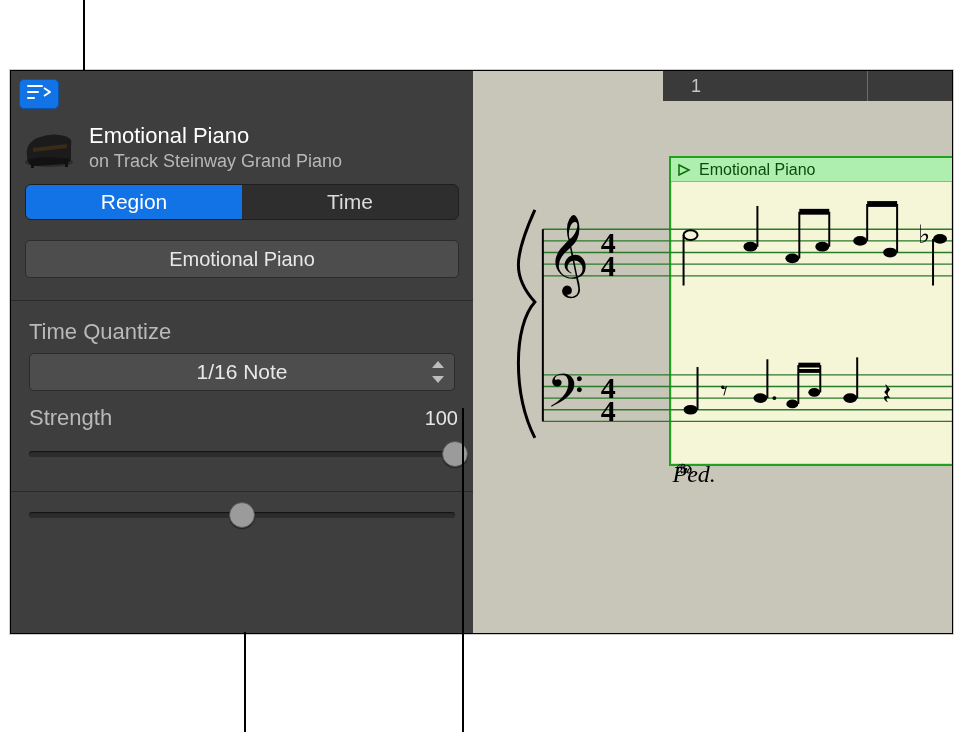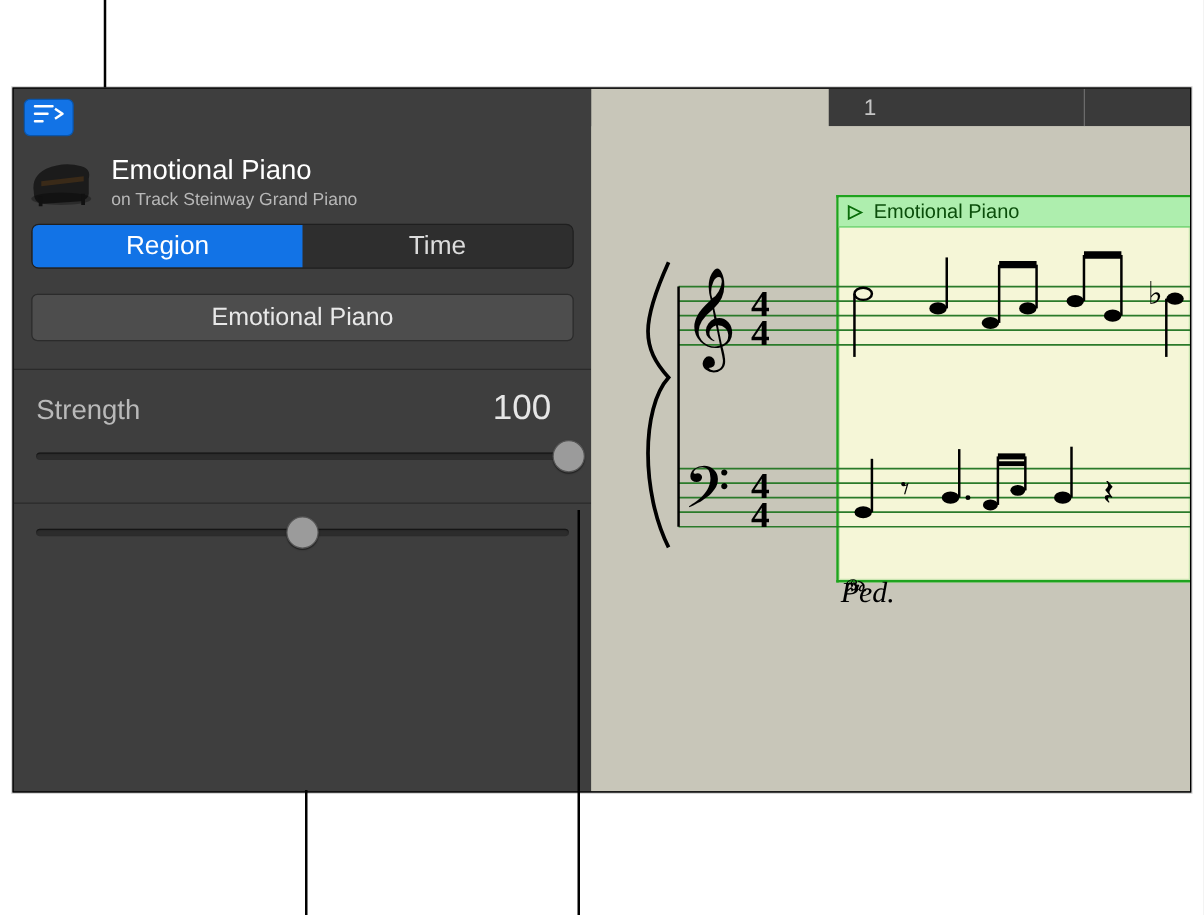--- a/index.html
+++ b/index.html
@@ -36,21 +36,21 @@
   .header-row {
     display: flex; align-items: center;
     padding: 10px 14px 8px 10px;
     gap: 12px;
   }
   .instrument-icon {
     width: 56px; height: 44px;
     display: flex; align-items: center; justify-content: center;
   }
   .header-text .title { color: #fff; font-size: 22px; font-weight: 500; }
-  .header-text .subtitle { color: #b8b8b8; font-size: 14px; margin-top: 2px; }
+  .header-text .subtitle { color: #b8b8b8; font-size: 18px; margin-top: 2px; }
   .seg-control {
     margin: 4px 14px 10px 14px;
     height: 36px;
     display: flex;
     background: #2e2e2e;
     border-radius: 6px;
     overflow: hidden;
     border: 1px solid #1f1f1f;
   }
   .seg {
@@ -86,24 +86,24 @@
     width: 14px; height: 22px;
     display: flex; flex-direction: column; justify-content: space-between;
   }
   .stepper .tri-up, .stepper .tri-down {
     width: 0; height: 0; border-left: 6px solid transparent; border-right: 6px solid transparent;
   }
   .stepper .tri-up { border-bottom: 7px solid #bdbdbd; }
   .stepper .tri-down { border-top: 7px solid #bdbdbd; }
   .param-row {
     display: flex; justify-content: space-between; align-items: baseline;
-    padding: 14px 32px 0 18px;
+    padding: 14px 15px 0 18px;
     color: #b9b9b9; font-size: 22px;
   }
-  .param-row .val { color: #e6e6e6; font-size: 28px; }
+  .param-row .val { color: #e6e6e6; font-size: 20px; }
   .slider {
     margin: 6px 18px 0 18px;
     height: 34px;
     position: relative;
   }
   .slider .track {
     position: absolute; left: 0; right: 0; top: 50%; transform: translateY(-50%);
     height: 6px; background: #2c2c2c; border-radius: 3px;
     box-shadow: inset 0 1px 1px rgba(0,0,0,.6);
   }
@@ -198,20 +198,30 @@
         <span>Time</span>
       </div>
     </div>
 
     <div class="region-name-field">
       <span>Emotional Piano</span>
     </div>
 
     <div class="divider"></div>
 
+    <div class="section">
+      <div class="section-label">Time Quantize</div>
+      <div class="popup">
+        <span>1/16 Note</span>
+        <span class="stepper">
+          <span class="tri-up"></span>
+            <span class="tri-down"></span>
+        </span>
+      </div>
+    </div>
 
     <div class="param-row">
       <span>Strength</span>
       <span class="val">100</span>
     </div>
     <div class="slider">
       <div class="track"></div>
       <div class="thumb" style="left:100%;"></div>
     </div>
 

